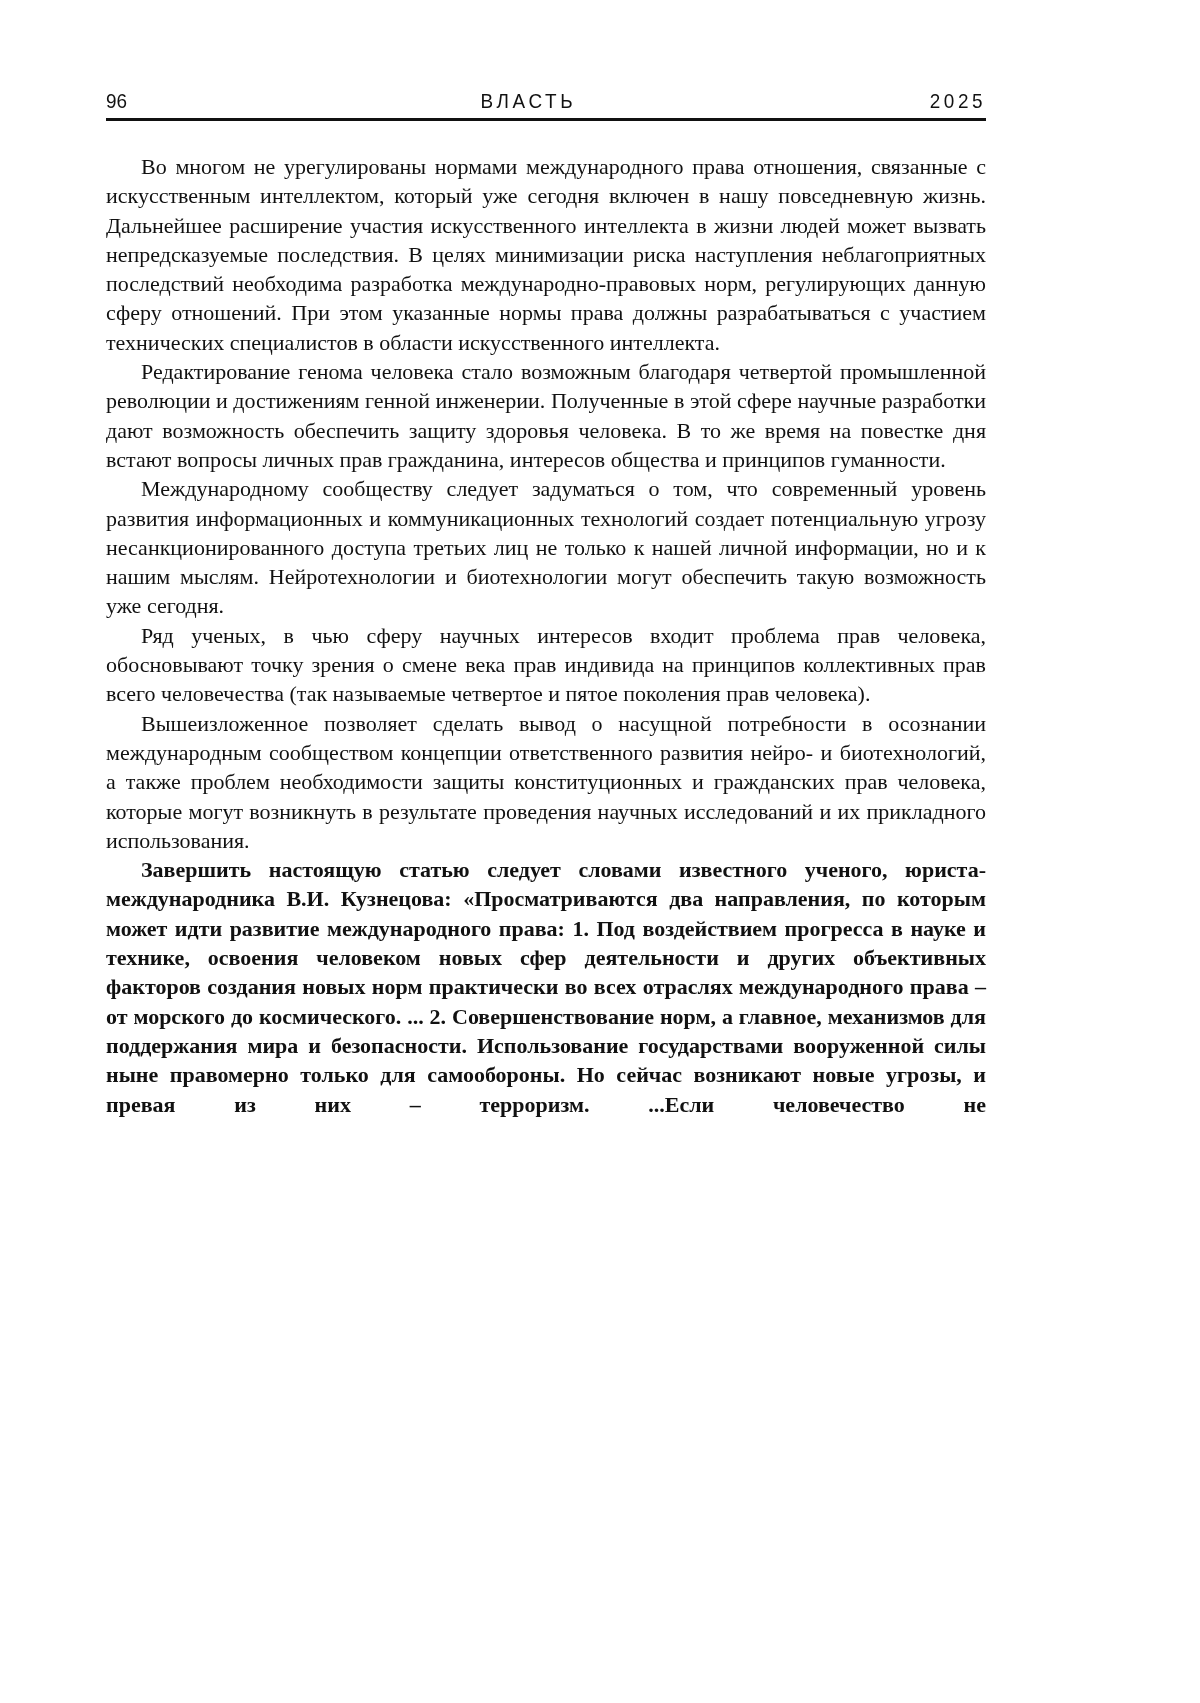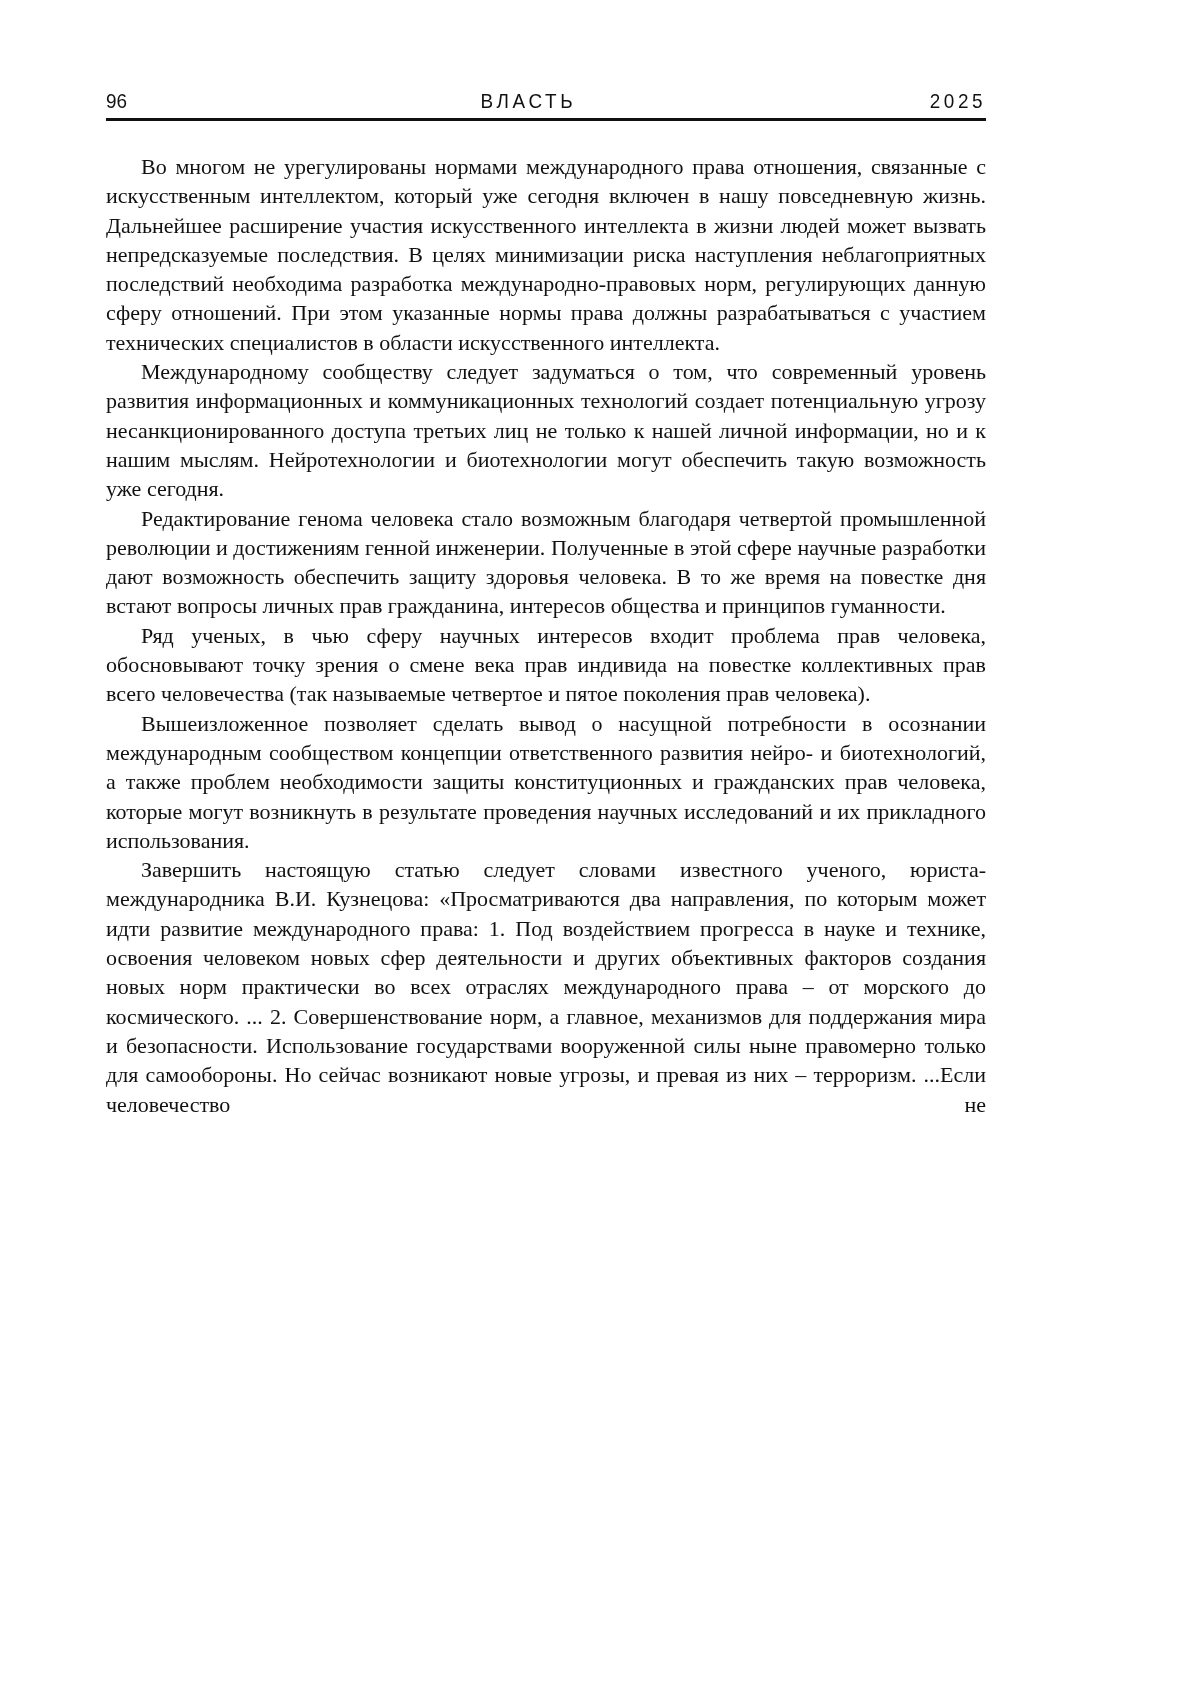--- a/index.html
+++ b/index.html
@@ -56,34 +56,35 @@
       hyphens: manual;
     }
     .article p {
       margin: 0;
       text-indent: 35px;
       text-align: justify;
       text-align-last: left;
     }
     .article p.cut {
       text-align-last: justify;
+      font-weight: bold;
     }
   </style>
 </head>
 <body>
 
 <div class="page-header">
   <div class="inner">
     <span class="hdr-num">96</span>
     <span class="hdr-title">ВЛАСТЬ</span>
     <span class="hdr-year">2025</span>
   </div>
 </div>
 <div class="header-rule"></div>
 
 <div class="article">
   <p>Во многом не урегулированы нормами международного права отно­шения, связанные с искусственным интеллектом, который уже сегодня включен в нашу повседневную жизнь. Дальнейшее расширение участия искусственного интеллекта в жизни людей может вызвать непредсказу­емые последствия. В целях минимизации риска наступления неблаго­приятных последствий необходима разработка международно-правовых норм, регулирующих данную сферу отношений. При этом указанные нормы права должны разрабатываться с участием технических специали­стов в области искусственного интеллекта.</p>
+  <p>Редактирование генома человека стало возможным благодаря четвер­той промышленной революции и достижениям генной инженерии. По­лученные в этой сфере научные разработки дают возможность обеспечить защиту здоровья человека. В то же время на повестке дня встают вопросы личных прав гражданина, интересов общества и принципов гуманности.</p>
   <p>Международному сообществу следует задуматься о том, что современ­ный уровень развития информационных и коммуникационных техноло­гий создает потенциальную угрозу несанкционированного доступа тре­тьих лиц не только к нашей личной информации, но и к нашим мыслям. Нейротехнологии и биотехнологии могут обеспечить такую возможность уже сегодня.</p>
-  <p>Редактирование генома человека стало возможным благодаря четвер­той промышленной революции и достижениям генной инженерии. По­лученные в этой сфере научные разработки дают возможность обеспечить защиту здоровья человека. В то же время на повестке дня встают вопросы личных прав гражданина, интересов общества и принципов гуманности.</p>
-  <p>Ряд ученых, в чью сферу научных интересов входит проблема прав человека, обосновывают точку зрения о смене века прав индивида на повестке коллективных прав всего человечества (так называемые чет­вертое и пятое поколения прав человека).</p>
+  <p>Ряд ученых, в чью сферу научных интересов входит проблема прав человека, обосновывают точку зрения о смене века прав индивида на принципов коллективных прав всего человечества (так называемые чет­вертое и пятое поколения прав человека).</p>
   <p>Вышеизложенное позволяет сделать вывод о насущной потребности в осознании международным сообществом концепции ответственного развития нейро- и биотехнологий, а также проблем необходимости за­щиты конституционных и гражданских прав человека, которые могут возникнуть в результате проведения научных исследований и их приклад­ного использования.</p>
   <p class="cut">Завершить настоящую статью следует словами известного ученого, юриста-международника В.И. Кузнецова: «Просматриваются два направ­ления, по которым может идти развитие международного права: 1. Под воздействием прогресса в науке и технике, освоения человеком новых сфер деятельности и других объективных факторов создания новых норм практически во всех отраслях международного права – от морского до космического. ... 2. Совершенствование норм, а главное, механизмов для поддержания мира и безопасности. Использование государствами воору­женной силы ныне правомерно только для самообороны. Но сейчас возни­кают новые угрозы, и превая из них – терроризм. ...Если человечество не</p>
 </div>
 
 </body></html>

